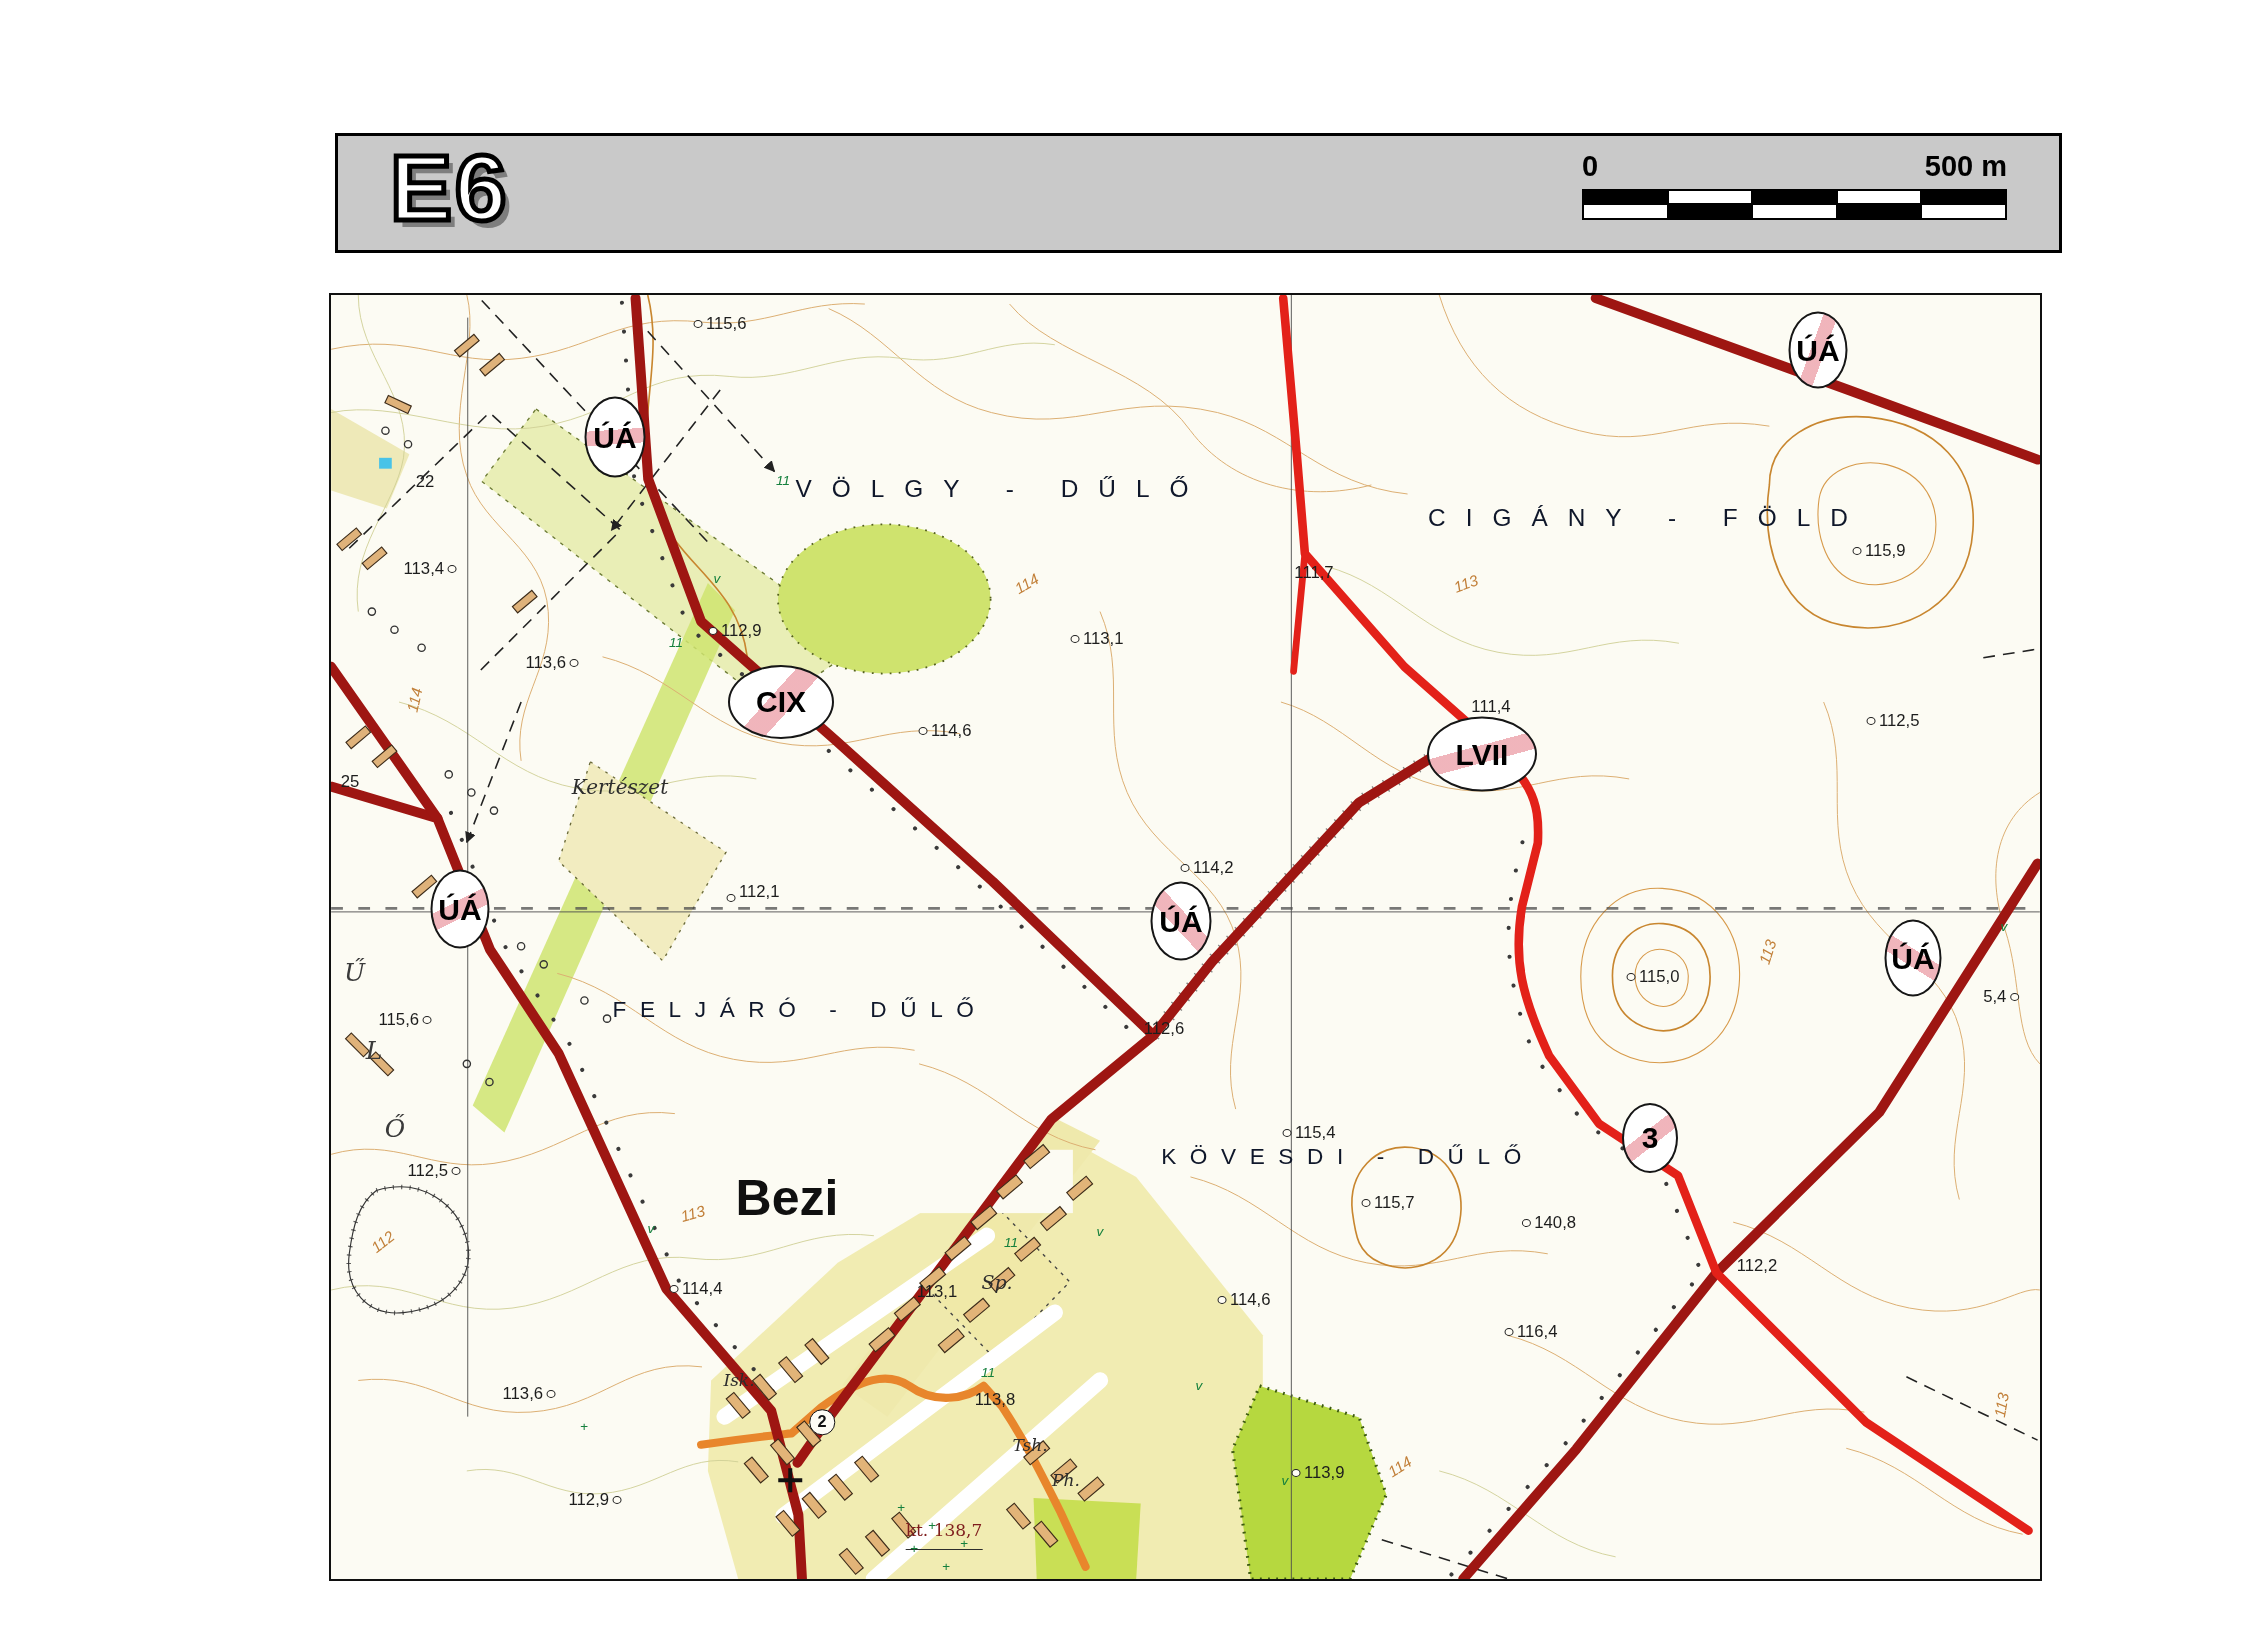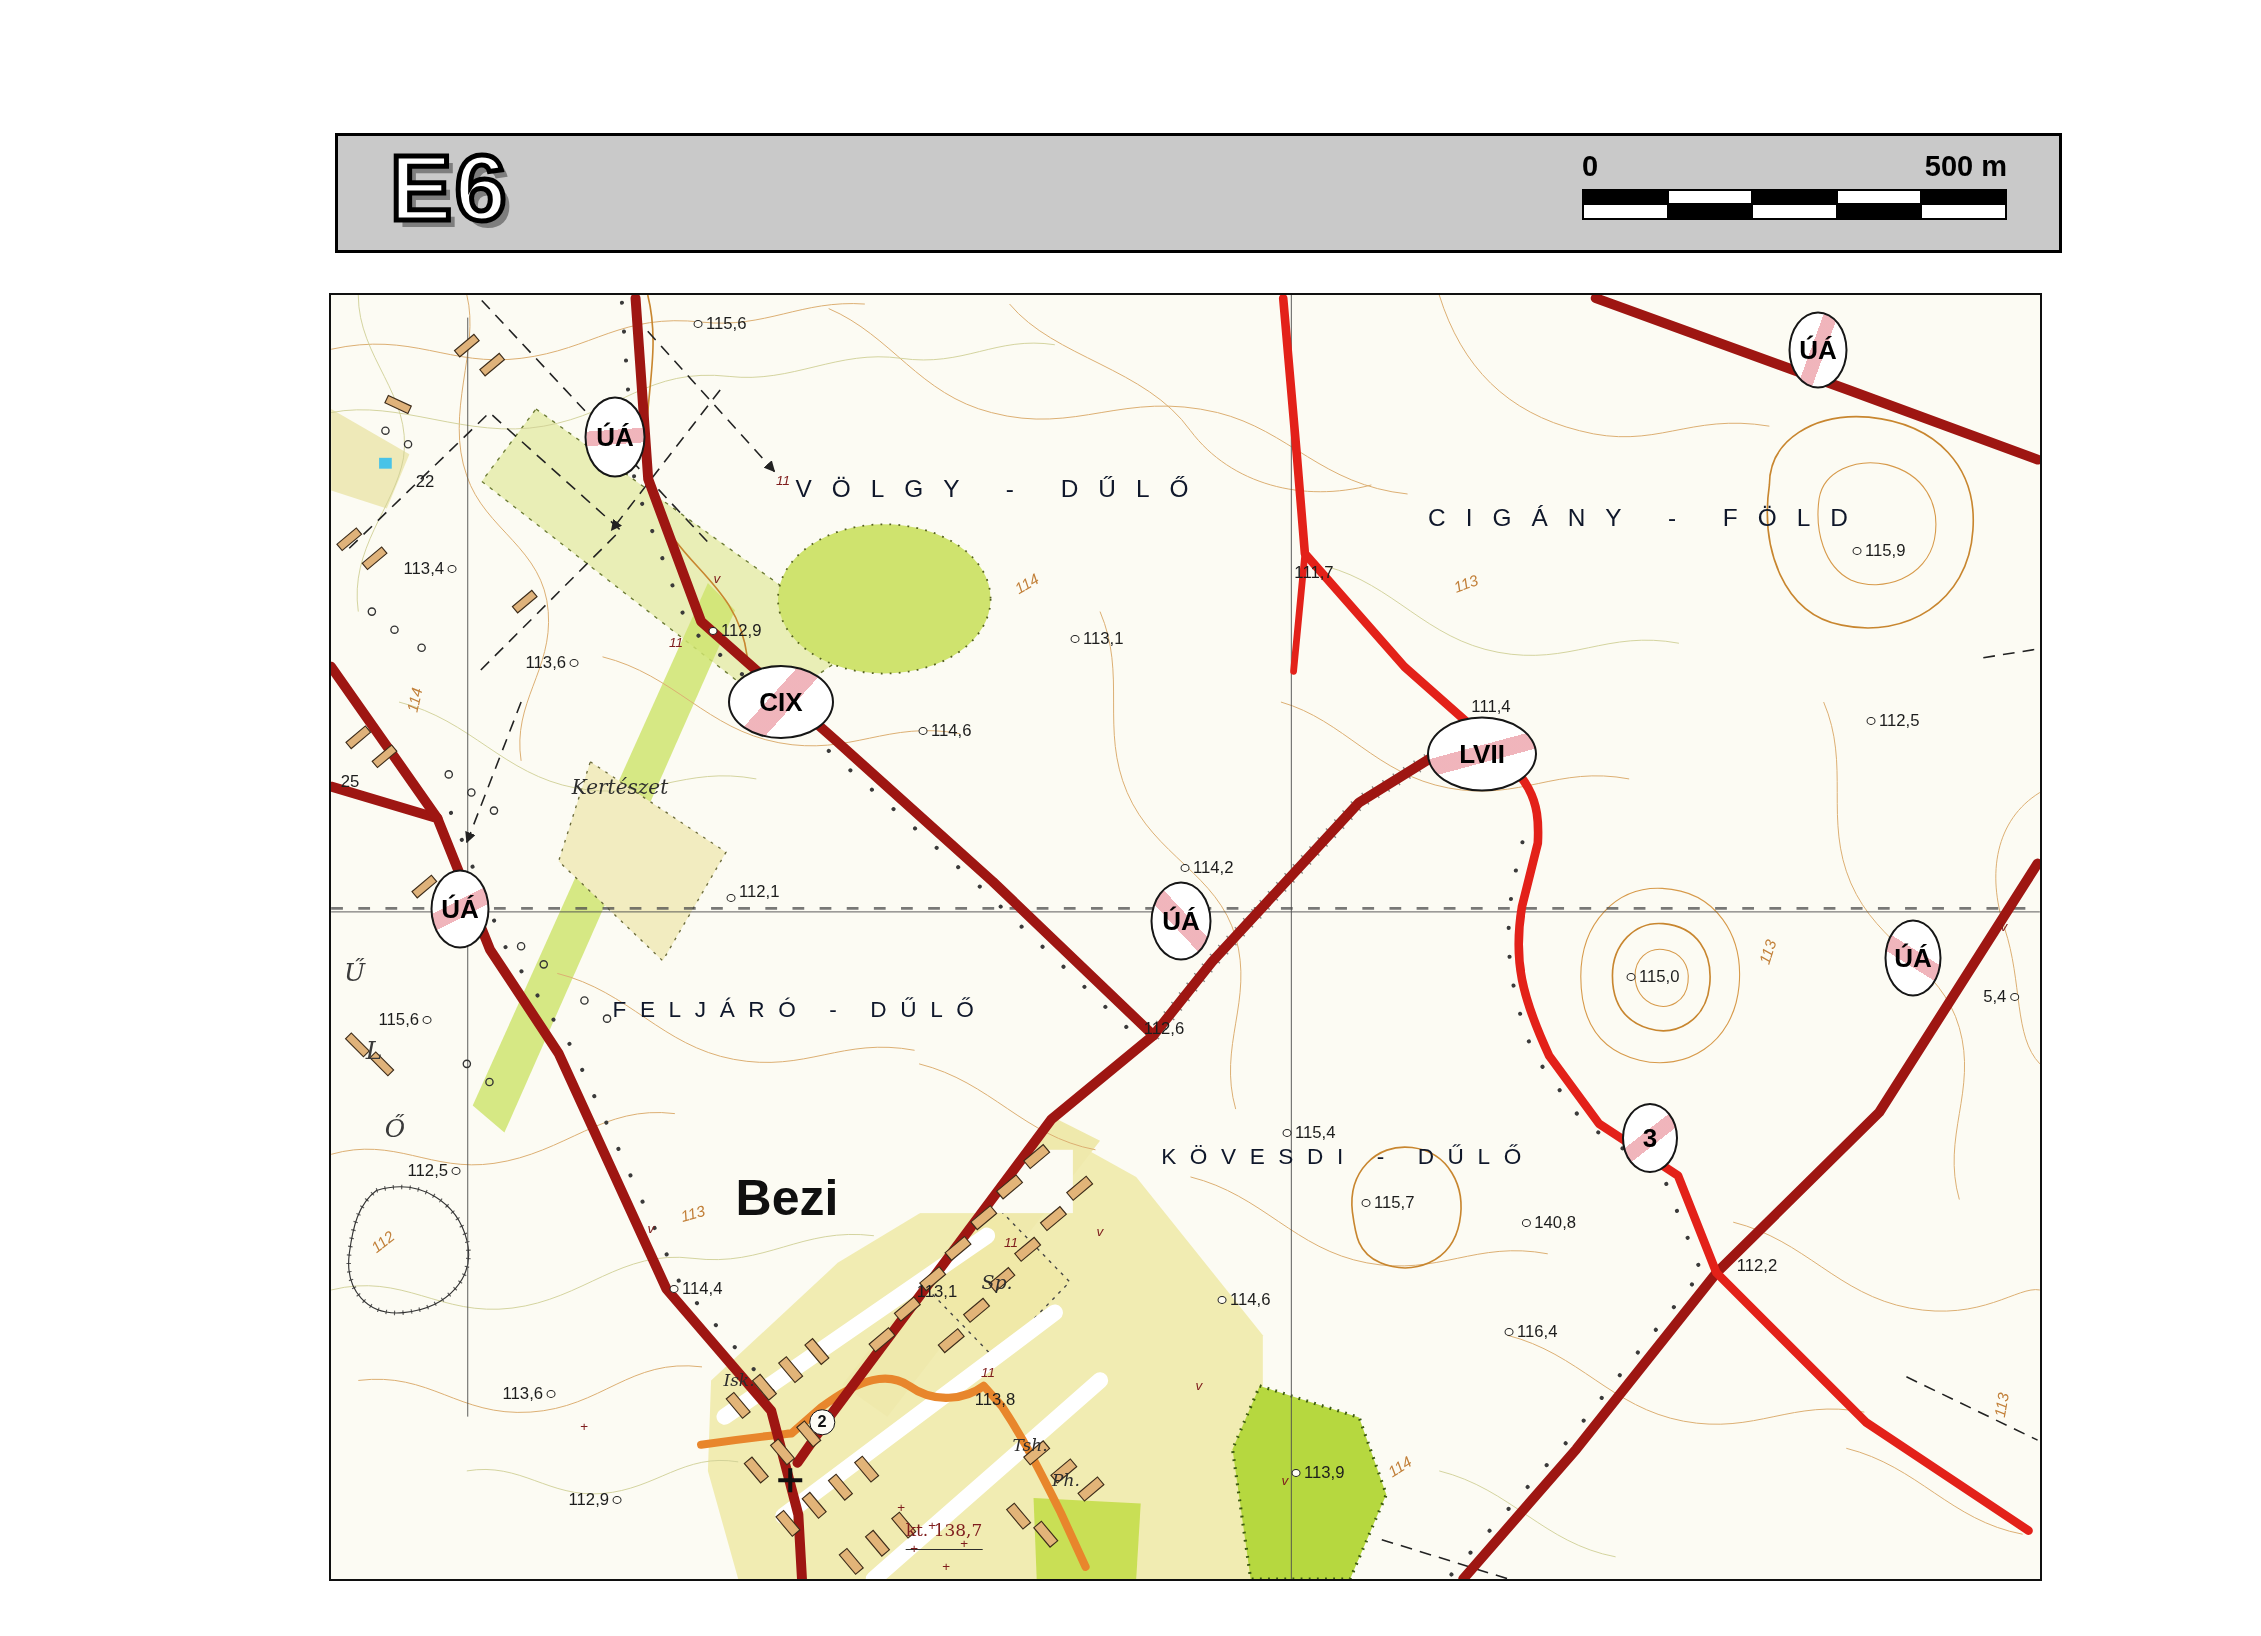--- a/index.html
+++ b/index.html
@@ -20,32 +20,32 @@
   
   .map-area{position:absolute;left:329px;top:293px;width:1709px;height:1284px;
     background:#fcfbf3;border:2.7px solid #101010;overflow:hidden;}
   .map-area svg{position:absolute;left:0;top:0;}
   #labels{position:absolute;left:0;top:0;width:100%;height:100%;}
 
   .region{position:absolute;transform:translate(-50%,-50%);white-space:nowrap;
     color:#0f172a;font-weight:400;}
   .badge{position:absolute;transform:translate(-50%,-50%);display:flex;align-items:center;justify-content:center;
     border:2.3px solid #161616;border-radius:50%;background-color:#fff;
-    font-weight:700;font-size:26px;color:#000;}
+    font-weight:700;font-size:30px;color:#000;}
   .elev{position:absolute;transform:translate(-50%,-50%);display:flex;align-items:center;gap:3.6px;
     font-size:16.7px;font-weight:500;color:#1d1d1d;white-space:nowrap;}
   .ring{width:6.8px;height:5.9px;border:1.4px solid #222;border-radius:50%;background:#fffdf5;display:inline-block;}
   .ctr{position:absolute;transform-origin:center;font-style:italic;font-size:15.4px;color:#c2803a;white-space:nowrap;}
   .place-town{position:absolute;transform:translate(-50%,-50%);font-size:38px;font-weight:700;color:#101010;}
   .place-it{position:absolute;transform:translate(-50%,-50%);font-family:"DejaVu Serif",serif;font-style:italic;color:#2d2d2d;}
   .place-kt{position:absolute;transform:translate(-50%,-50%);font-family:"DejaVu Serif",serif;color:#7f1d1d;
     border-bottom:1.8px solid #2d2d2d;padding-bottom:9px;}
   .edge-letter{position:absolute;transform:translate(-50%,-50%);font-family:"DejaVu Serif",serif;
     font-style:italic;font-size:25px;color:#3a3a3a;}
-  .sym{position:absolute;transform:translate(-50%,-50%);font-size:13.6px;color:#7f1d1d;font-style:italic;}
+  .sym{position:absolute;transform:translate(-50%,-50%);font-size:13.6px;color:#15803d;font-style:italic;}
   .circ{position:absolute;transform:translate(-50%,-50%);width:23.5px;height:23.5px;border:1.8px solid #111;
     border-radius:50%;background:#fdfcf4;display:flex;align-items:center;justify-content:center;
     font-size:16.3px;font-weight:700;color:#111;}
   .cross{position:absolute;transform:translate(-50%,-50%);width:23.5px;height:23.5px;}
   .cross i{position:absolute;background:#111;display:block;}
   .cross .v{left:9.5px;top:0;width:4.5px;height:23.5px;}
   .cross .h{left:0;top:9.5px;width:23.5px;height:4.5px;}
 </style>
 </head>
 <body>

